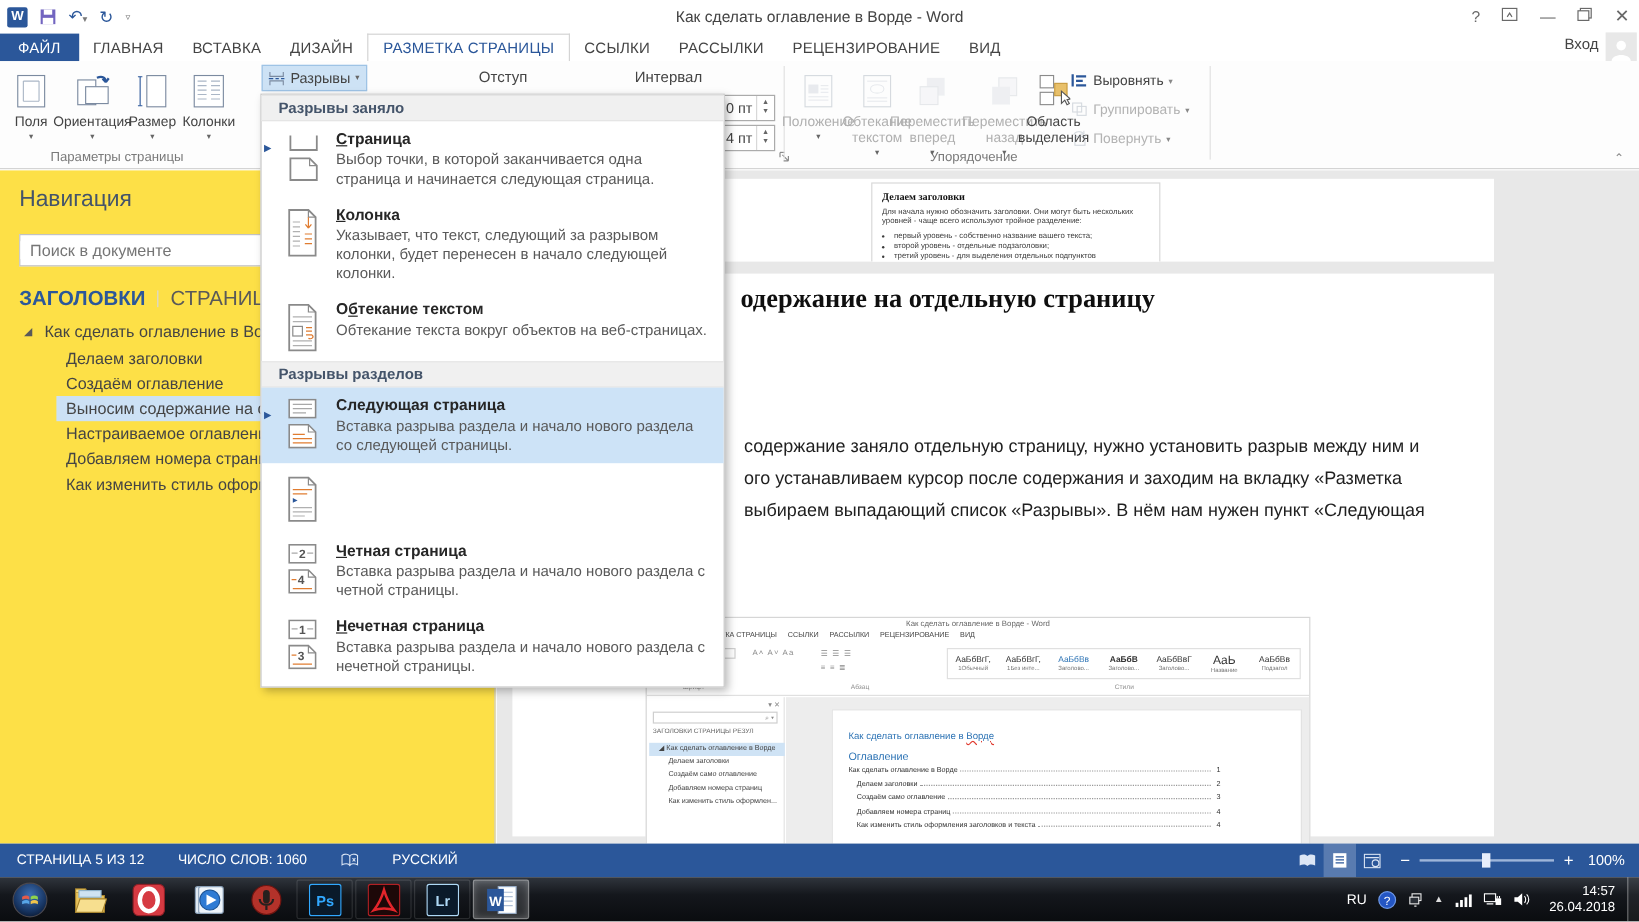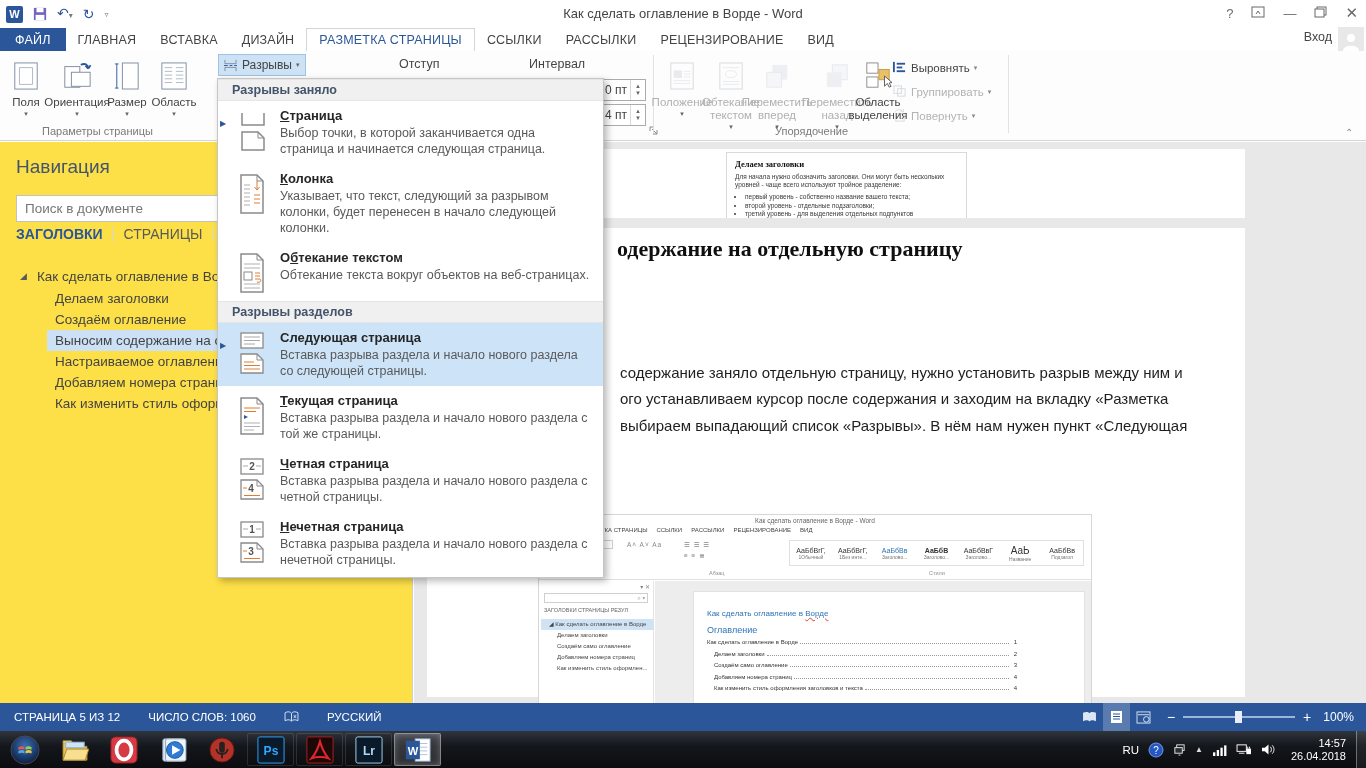--- a/index.html
+++ b/index.html
@@ -46,21 +46,21 @@
   .smallbtn .dd { font-size:7px; color:#888; }
   .launcher { position:absolute; width:11px; height:11px; }
   .collapse-caret { position:absolute; left:1345px; top:76px; color:#8a8a8a; font-size:10px; }
 
   
   .navpane { left:0; top:142px; width:413px; height:561px; background:#fde047; border-right:1px solid #cfcfcf; }
   .nav-title { position:absolute; left:16px; top:14px; font-size:19px; color:#44546a; }
   .nav-search { position:absolute; left:16px; top:53px; width:381px; height:27px; border:1px solid #c2c2c2; background:#fff; display:flex; align-items:center; }
   .nav-search input { border:none; outline:none; flex:1; font-size:13.5px; color:#444; padding:0 8px; font-family:inherit; }
   .nav-search .mag { width:34px; text-align:center; color:#7a7a7a; font-size:12px; }
-  .nav-tabs { position:absolute; left:16px; top:84px; display:flex; align-items:center; font-size:14px; }
+  .nav-tabs { position:absolute; left:16px; top:97px; display:flex; align-items:center; font-size:17px; }
   .nav-tab { color:#595959; padding:0 10px; }
   .nav-tab:first-child { padding-left:0; }
   .nav-tab.active { color:#2b579a; font-weight:bold; }
   .nav-tab-sep { width:1px; height:14px; background:#d8d8d8; }
   .nav-tree { position:absolute; left:0; top:122px; width:413px; }
   .nav-row { position:relative; height:21px; display:flex; align-items:center; font-size:13.5px; color:#444; }
   .nav-row .tri { position:absolute; left:20px; font-size:9px; color:#595959; }
   .nav-row .lbl { white-space:nowrap; overflow:hidden; }
   .nav-row.lv0 { height:24px; } .nav-row.lv0 .lbl { margin-left:37px; }
   .nav-row.lv1 .lbl { margin-left:55px; }
@@ -279,21 +279,21 @@
             <line x1="5" y1="19" x2="13" y2="19"></line>
             <line x1="5" y1="23" x2="13" y2="23"></line>
             <line x1="17" y1="7" x2="25" y2="7"></line>
             <line x1="17" y1="11" x2="25" y2="11"></line>
             <line x1="17" y1="15" x2="25" y2="15"></line>
             <line x1="17" y1="19" x2="25" y2="19"></line>
             <line x1="17" y1="23" x2="25" y2="23"></line>
           </g>
         </svg>
       </div>
-      <div class="blabel">Область</div>
+      <div class="blabel">Колонки</div>
       <div class="dd">▾</div>
     </div>
     <div class="bigbtn disabled" style="left: 656px; width: 52px;">
       <div class="bicon">
         <svg width="26" height="30" viewBox="0 0 28 32">
           <rect x="2" y="2" width="24" height="28" fill="#fff" stroke="#9aa5b2"></rect>
           <rect x="5" y="10" width="9" height="8" fill="#c9cfd8"></rect>
           <g stroke="#c9cfd8">
             <line x1="16" y1="11" x2="23" y2="11"></line>
             <line x1="16" y1="14" x2="23" y2="14"></line>
@@ -643,24 +643,20 @@
             <line x1="9" y1="13" x2="25" y2="13"></line>
             <line x1="9" y1="16.5" x2="21" y2="16.5"></line>
           </g>
           <path d="M9 20 L13 22 L9 24 Z" fill="#2b579a"></path>
           <g stroke="#b0b0b0">
             <line x1="9" y1="28" x2="25" y2="28"></line>
             <line x1="9" y1="31.5" x2="25" y2="31.5"></line>
             <line x1="9" y1="35" x2="19" y2="35"></line>
           </g>
         </svg>
-      </div>
-      <div class="tx">
-        <div class="tt"><u>Т</u>екущая страница</div>
-        <div class="ds">Вставка разрыва раздела и начало нового раздела с той же страницы.</div>
       </div>
     </div>
     <div class="bm-item">
       <div class="ic">
         <svg width="34" height="42" viewBox="0 0 34 42">
           <rect x="6" y="1" width="22" height="15" fill="#fff" stroke="#8a8a8a" stroke-width="1.3"></rect>
           <line x1="8" y1="8" x2="13" y2="8" stroke="#a8a8a8"></line>
           <line x1="21" y1="8" x2="26" y2="8" stroke="#a8a8a8"></line>
           <text x="17" y="12" font-size="10" font-weight="bold" fill="#555" text-anchor="middle" font-family="Liberation Sans">2</text>
           <path d="M6 22 H22 L28 28 V41 H6 Z" fill="#fff" stroke="#8a8a8a" stroke-width="1.3"></path>

